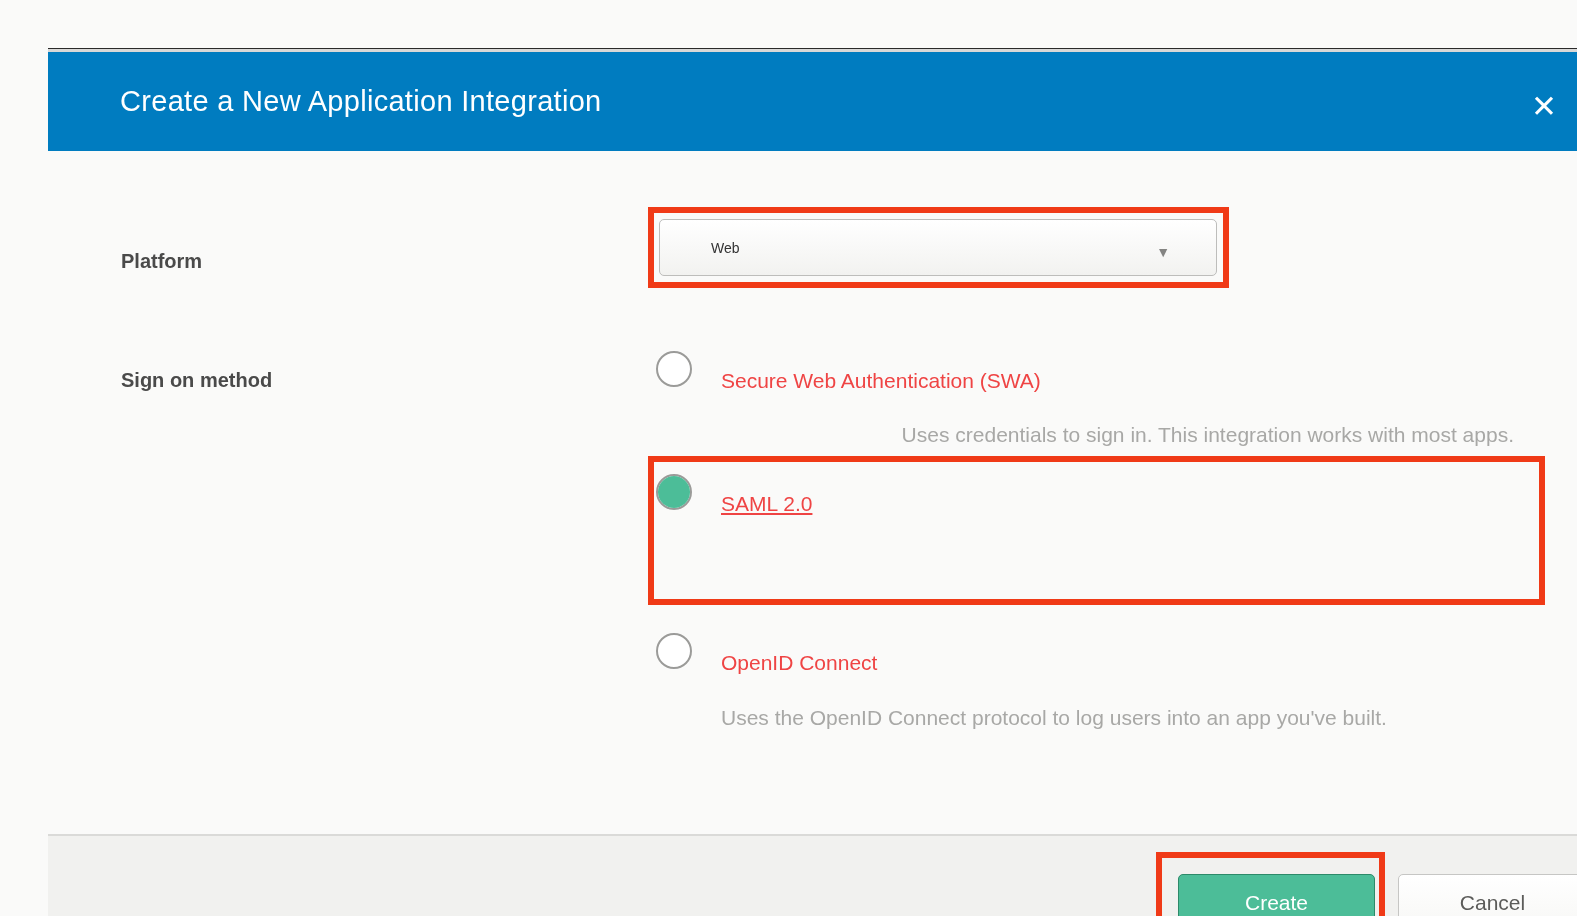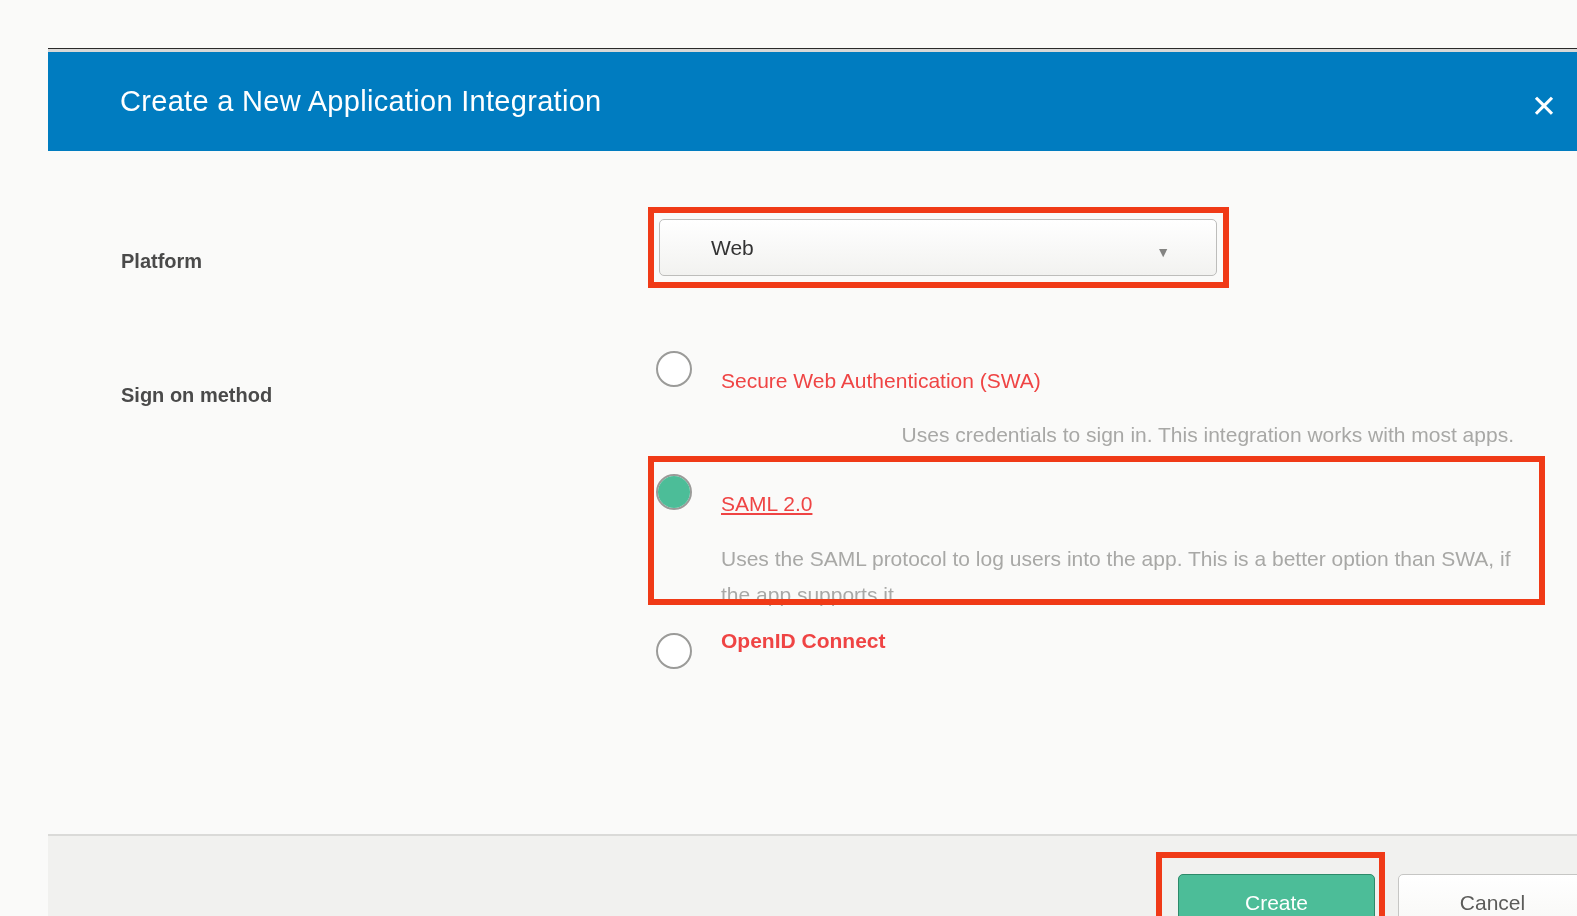--- a/index.html
+++ b/index.html
@@ -49,21 +49,21 @@
     line-height: 1; cursor: pointer;
     font-family: "DejaVu Sans", sans-serif;
   }
 
   
   .field-label {
     position: absolute; left: 57px;
     font-size: 20px; font-weight: 700; color: #4a4a4a;
   }
   .label-platform { top: 186px; }
-  .label-signon   { top: 320px; text-align: right; }
+  .label-signon   { top: 305px; text-align: right; }
 
   
   .annotation {
     position: absolute;
     border: 6px solid #f03a17;
     background: transparent;
     pointer-events: none;
   }
   .annotation-platform { left: 600px; top: 159px; width: 581px; height: 81px; }
   .annotation-saml     { left: 600px; top: 408px; width: 897px; height: 149px; }
@@ -73,21 +73,21 @@
   .select-box {
     position: absolute; left: 611px; top: 171px; width: 558px; height: 57px;
     background: linear-gradient(#ffffff, #f2f2f0);
     border: 1px solid #bdbdbb;
     border-radius: 5px;
     display: flex; align-items: center;
     cursor: pointer;
   }
   .select-value {
     margin-left: 19px;
-    font-size: 21px; color: #333333;
+    font-size: 14px; color: #333333;
   }
   .select-arrow {
     position: absolute; right: 26px; top: 50%;
     transform: translateY(-50%);
     font-size: 14px; color: #848482;
   }
 
   
   .radio-circle {
     position: absolute; left: 608px;
@@ -107,21 +107,21 @@
   .radio-saml   { top: 426px; }
   .radio-openid { top: 585px; }
 
   .option-label {
     position: absolute; left: 657px;
     font-size: 21px; color: #ef4444;
     cursor: pointer;
   }
   .option-label-swa    { top: 305px; }
   .option-label-saml   { top: 428px; text-decoration: underline; }
-  .option-label-openid { top: 565px; font-weight: bold; }
+  .option-label-openid { top: 587px; }
 
   .option-desc {
     position: absolute; left: 657px;
     font-size: 21px; color: #a8a8a6;
     line-height: 36px;
     width: 825px;
   }
   .option-desc-swa    { top: 353px; text-align: right; }
   .option-desc-saml   { top: 477px; }
   .option-desc-openid { top: 636px; }
@@ -178,27 +178,27 @@
   <div class="radio-circle radio-swa">
     <div class="dot"></div>
   </div>
   <div class="option-label option-label-swa">Secure Web Authentication (SWA)</div>
   <div class="option-desc option-desc-swa">Uses credentials to sign in. This integration works with most apps.</div>
 
   <div class="radio-circle radio-saml selected">
     <div class="dot"></div>
   </div>
   <div class="option-label option-label-saml">SAML 2.0</div>
-  <div class="option-desc option-desc-saml">Uses the SAML protocol to log users into the app. This is a better option than SWA, if the app supports it.</div>
   <div class="annotation annotation-saml"></div>
 
   <div class="radio-circle radio-openid">
     <div class="dot"></div>
   </div>
   <div class="option-label option-label-openid">OpenID Connect</div>
+  <div class="option-desc option-desc-openid">Uses the OpenID Connect protocol to log users into an app you've built.</div>
 
   <div class="modal-footer">
     <div class="btn btn-create">Create</div>
     <div class="btn btn-cancel">Cancel</div>
   </div>
   <div class="annotation annotation-create"></div>
 
   <div class="right-edge-artifact"></div>
   <div class="bottom-edge"></div>
 

